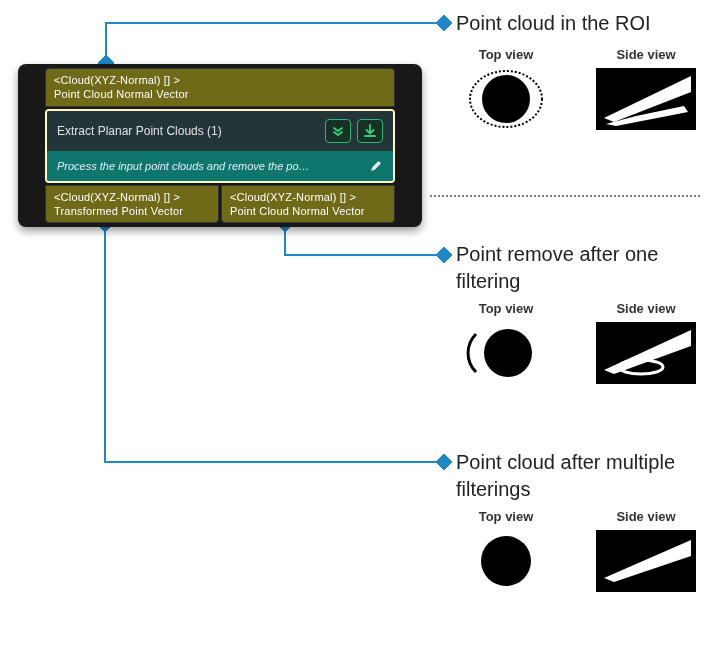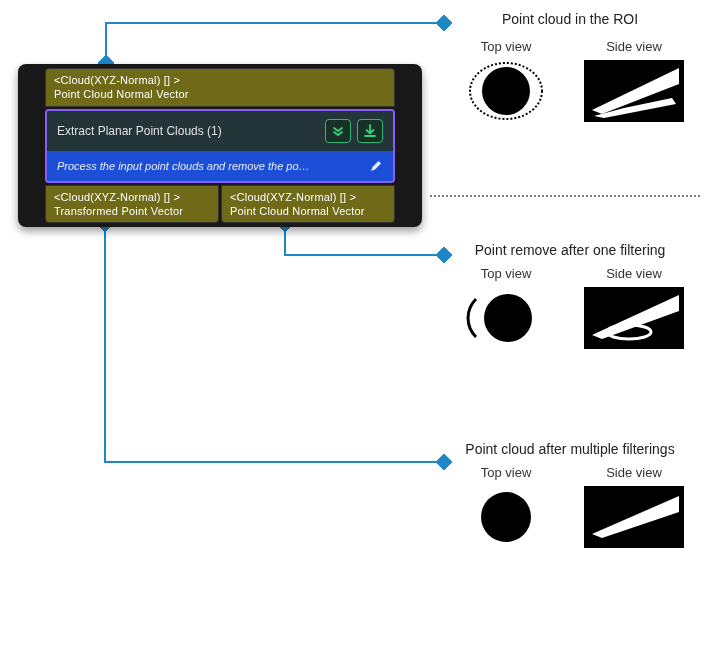--- a/index.html
+++ b/index.html
@@ -38,21 +38,21 @@
     letter-spacing: 0.2px;
   }
   .port.top { border-radius: 4px 4px 0 0; width: 350px; margin: 0 auto; }
   .outports { display: flex; gap: 2px; justify-content: center; }
   .port.bottom-left { border-radius: 0 0 4px 4px; width: 174px; }
   .port.bottom-right { border-radius: 0 0 4px 4px; width: 174px; }
   .node-center {
     width: 350px;
     margin: 2px auto;
     background: #21383b;
-    border: 2px solid #8b5cf6;
+    border: 2px solid #fef9c3;
     border-radius: 4px;
     overflow: hidden;
   }
   .node-header {
     display: flex;
     align-items: center;
     gap: 6px;
     padding: 8px 10px;
     color: #e0e0e0;
     font-size: 12px;
@@ -63,50 +63,50 @@
     width: 26px; height: 24px;
     border: 1px solid #2fb870;
     border-radius: 4px;
     background: #173126;
     display: inline-flex;
     align-items: center;
     justify-content: center;
     cursor: pointer;
   }
   .node-desc {
-    background: #1d4ed8;
+    background: #0f766e;
     color: #e6ecf7;
     font-size: 11px;
     padding: 8px 10px;
     display: flex;
     align-items: center;
     gap: 12px;
   }
   .node-desc .txt { flex: 1; font-style: italic; white-space: nowrap; overflow: hidden; text-overflow: ellipsis; }
   .pencil {
     width: 14px; height: 14px;
     display: inline-flex;
     align-items: center;
     justify-content: center;
   }
 
   .callout {
     position: absolute;
     color: #222;
   }
-  .callout-title { font-size: 14px; line-height: 1.35; text-align: center; }
-  .thumb-row { display: flex; gap: 28px; margin-top: 6px; }
+  .callout-title { font-size: 20px; line-height: 1.35; }
+  .thumb-row { display: flex; gap: 40px; margin-top: 6px; font-weight: bold; }
   .thumb-col { display: flex; flex-direction: column; align-items: center; gap: 6px; width: 100px; }
   .thumb-label { font-size: 13px; color: #333; }
   .thumb { width: 100px; height: 62px; }
 
   #callout-1 { left: 456px; top: 10px; }
   #callout-1 .thumbs { margin-top: 10px; }
   #callout-2 { left: 456px; top: 241px; }
-  #callout-3 { left: 456px; top: 440px; }
+  #callout-3 { left: 456px; top: 449px; }
 
   .dot-sep {
     position: absolute;
     left: 430px;
     top: 195px;
     width: 270px;
     border-top: 2px dotted #000;
     opacity: 0.5;
   }
 

